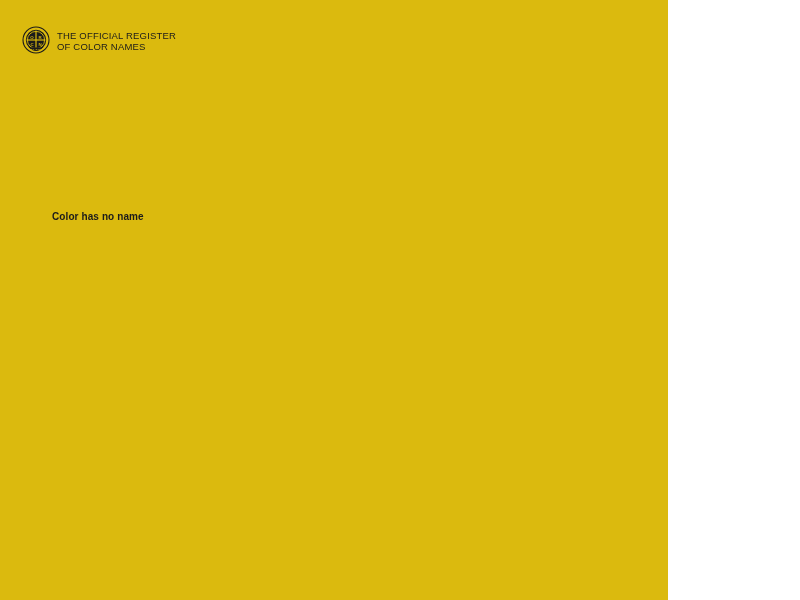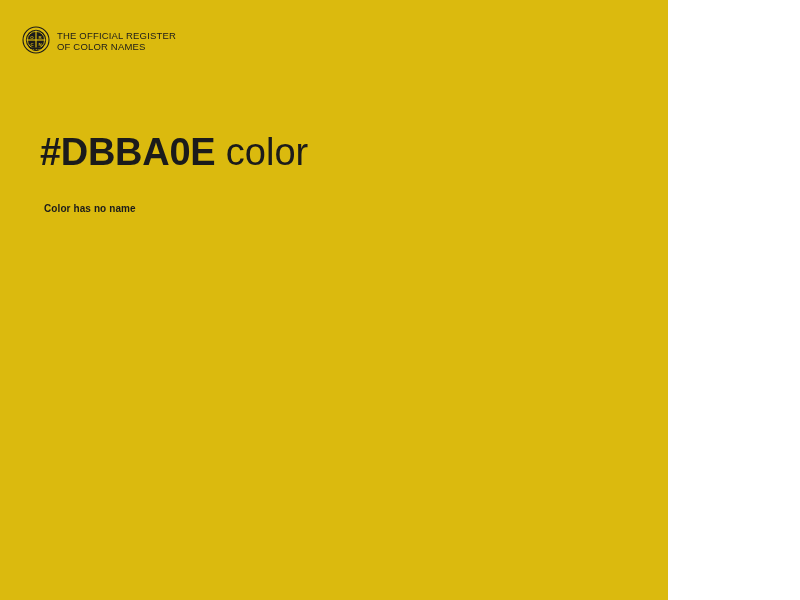--- a/index.html
+++ b/index.html
@@ -76,21 +76,21 @@
   #headline-suffix {
     font-weight: 400;
     letter-spacing: 0px;
   }
 
   
   #name-status {
     position: absolute;
     left: 40px;
     top: 199px;
-    margin: 4px;
+    margin: 12px;
     font-family: "Liberation Sans", sans-serif;
     font-size: 10px;
     font-weight: 700;
     letter-spacing: 0.1px;
     color: #1b1b1b;
     white-space: nowrap;
   }
 </style>
 </head>
 <body>
@@ -115,17 +115,16 @@
       </svg>
     </span>
 
     <span id="brand-wordmark">
       <span class="brand-line" style="color: rgb(27, 27, 27);">THE OFFICIAL REGISTER</span>
       <span class="brand-line" style="color: rgb(27, 27, 27);">OF COLOR NAMES</span>
     </span>
 
   </div>
 
-  <h1 id="headline" style="color: rgb(27, 27, 27);"><span id="headline-hex">#DBBA0E</span><span id="headline-suffix"> color</span></h1>
 
   <p id="name-status" style="color: rgb(27, 27, 27);">Color has no name</p>
 
 </div>
 
 </body></html>

